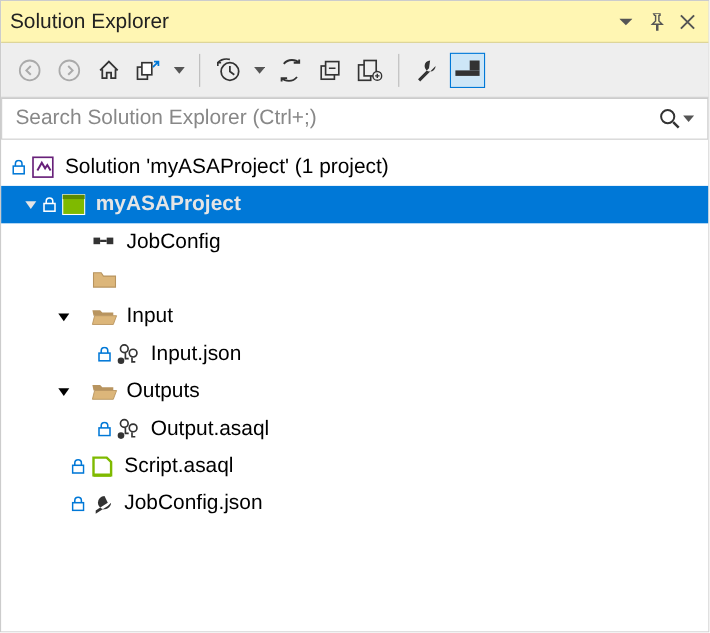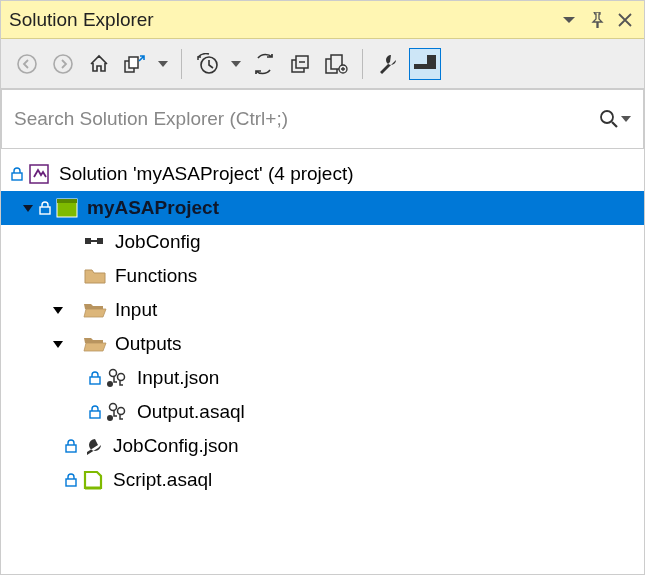--- a/index.html
+++ b/index.html
@@ -5,27 +5,27 @@
   * { box-sizing: border-box; margin: 0; padding: 0; }
   body { font-family: "Segoe UI", Arial, sans-serif; font-size: 16px; background: #fff; width: 645px; height: 575px; overflow: hidden; }
   .panel { border: 1px solid #ccc; width: 645px; height: 575px; display: flex; flex-direction: column; }
   .titlebar { background: #fff6b3; border-bottom: 1px solid #d8cf8c; display: flex; align-items: center; padding: 4px 8px; height: 38px; }
   .titlebar .title { flex: 1; font-size: 19px; color: #222; }
   .titlebar .tb-btn { width: 22px; height: 22px; display: flex; align-items: center; justify-content: center; margin-left: 6px; color: #555; cursor: pointer; }
   .toolbar { background: #eee; border-bottom: 1px solid #ccc; display: flex; align-items: center; padding: 6px 10px; height: 50px; gap: 4px; }
   .tool-btn { width: 32px; height: 32px; display: flex; align-items: center; justify-content: center; cursor: pointer; border: 1px solid transparent; }
   .tool-btn.active { border: 1px solid #0078d7; background: #cde6f7; }
   .tool-sep { width: 1px; height: 30px; background: #bbb; margin: 0 6px; }
-  .searchbar { background: #fff; border: 1px solid #ccc; margin: 0; height: 60px; display: flex; align-items: center; padding: 0 12px; }
+  .searchbar { background: #fff; border: 1px solid #ccc; margin: 0; height: 38px; display: flex; align-items: center; padding: 0 12px; }
   .searchbar input { flex: 1; border: none; outline: none; font-size: 19px; color: #666; font-family: inherit; background: transparent; }
   .searchbar input::placeholder { color: #888; }
   .search-icon { display: flex; align-items: center; gap: 2px; color: #333; }
   .tree { flex: 1; overflow: auto; padding: 8px 0; font-size: 19px; }
   .row { display: flex; align-items: center; height: 34px; padding-right: 8px; cursor: pointer; white-space: nowrap; }
-  .row.selected { background: #0078d7; color: #0f172a; }
+  .row.selected { background: #0078d7; color: #e5e5e5; }
   .row.selected .label { font-weight: bold; }
   .row .expander { width: 18px; height: 18px; display: inline-flex; align-items: center; justify-content: center; flex-shrink: 0; }
   .row .expander.exp::before { content: ''; border-left: 5px solid transparent; border-right: 5px solid transparent; border-top: 7px solid currentColor; display: block; }
   .row .lock { width: 16px; display: inline-flex; justify-content: center; align-items: center; flex-shrink: 0; }
   .row .icon { width: 24px; height: 24px; display: inline-flex; align-items: center; justify-content: center; margin: 0 6px 0 2px; flex-shrink: 0; }
   .row .label { padding-left: 2px; }
   .pad { display: inline-block; flex-shrink: 0; }
   .disabled-svg circle { stroke: #aaa; }
   .disabled-svg path, .disabled-svg polyline { stroke: #aaa; }
 </style>
@@ -153,21 +153,21 @@
             <rect x="1" y="6" width="10" height="7" fill="none" stroke="#0078d7" stroke-width="1.4"></rect>
             <path d="M3 6 v-2 a3 3 0 0 1 6 0 v2" fill="none" stroke="#0078d7" stroke-width="1.4"></path>
           </svg>
       </span>
       <span class="icon">
         <svg width="22" height="22" viewBox="0 0 22 22">
             <rect x="2" y="2" width="18" height="18" fill="#fff" stroke="#68217a" stroke-width="1.5"></rect>
             <path d="M6 14 l4 -7 l3 5 l2 -3 l3 5" fill="none" stroke="#68217a" stroke-width="1.8"></path>
           </svg>
       </span>
-      <span class="label">Solution 'myASAProject' (4 project)</span>
+      <span class="label">Solution 'myASAProject' (1 project)</span>
     </div>
 
     <div class="row selected">
       <span class="pad" style="width:18px"></span>
       <span class="expander exp"></span>
       <span class="lock">
         <svg width="12" height="14" viewBox="0 0 12 14">
             <rect x="1" y="6" width="10" height="7" fill="none" stroke="#fff" stroke-width="1.4"></rect>
             <path d="M3 6 v-2 a3 3 0 0 1 6 0 v2" fill="none" stroke="#fff" stroke-width="1.4"></path>
           </svg>
@@ -193,47 +193,33 @@
       <span class="label">JobConfig</span>
     </div>
 
     <div class="row">
       <span class="pad" style="width:80px"></span>
       <span class="icon">
         <svg width="22" height="18" viewBox="0 0 22 18">
             <path d="M1 3 h7 l2 3 h11 v10 h-20 z" fill="#dcb67a" stroke="#b8945f" stroke-width="1"></path>
           </svg>
       </span>
-      <span class="label">Functions</span>
     </div>
 
     <div class="row">
       <span class="pad" style="width:48px"></span>
       <span class="expander exp"></span>
       <span class="pad" style="width:14px"></span>
       <span class="icon">
         <svg width="24" height="18" viewBox="0 0 24 18">
             <path d="M1 3 h7 l2 2 h10 v3 h-18 z" fill="#b8945f"></path>
             <path d="M3 8 h20 l-3 8 h-19 z" fill="#dcb67a" stroke="#b8945f" stroke-width="0.8"></path>
           </svg>
       </span>
       <span class="label">Input</span>
-    </div>
-
-    <div class="row">
-      <span class="pad" style="width:48px"></span>
-      <span class="expander exp"></span>
-      <span class="pad" style="width:14px"></span>
-      <span class="icon">
-        <svg width="24" height="18" viewBox="0 0 24 18">
-            <path d="M1 3 h7 l2 2 h10 v3 h-18 z" fill="#b8945f"></path>
-            <path d="M3 8 h20 l-3 8 h-19 z" fill="#dcb67a" stroke="#b8945f" stroke-width="0.8"></path>
-          </svg>
-      </span>
-      <span class="label">Outputs</span>
     </div>
 
     <div class="row">
       <span class="pad" style="width:86px"></span>
       <span class="lock">
         <svg width="12" height="14" viewBox="0 0 12 14">
             <rect x="1" y="6" width="10" height="7" fill="none" stroke="#0078d7" stroke-width="1.4"></rect>
             <path d="M3 6 v-2 a3 3 0 0 1 6 0 v2" fill="none" stroke="#0078d7" stroke-width="1.4"></path>
           </svg>
       </span>
@@ -242,20 +228,33 @@
             <circle cx="7" cy="5" r="3.5" fill="none" stroke="#333" stroke-width="1.5"></circle>
             <circle cx="15" cy="9" r="3.5" fill="none" stroke="#333" stroke-width="1.5"></circle>
             <path d="M8 9 v5 h3 M14 13 v4 h3" fill="none" stroke="#333" stroke-width="1.5"></path>
             <circle cx="4" cy="16" r="3" fill="#333"></circle>
           </svg>
       </span>
       <span class="label">Input.json</span>
     </div>
 
     <div class="row">
+      <span class="pad" style="width:48px"></span>
+      <span class="expander exp"></span>
+      <span class="pad" style="width:14px"></span>
+      <span class="icon">
+        <svg width="24" height="18" viewBox="0 0 24 18">
+            <path d="M1 3 h7 l2 2 h10 v3 h-18 z" fill="#b8945f"></path>
+            <path d="M3 8 h20 l-3 8 h-19 z" fill="#dcb67a" stroke="#b8945f" stroke-width="0.8"></path>
+          </svg>
+      </span>
+      <span class="label">Outputs</span>
+    </div>
+
+    <div class="row">
       <span class="pad" style="width:86px"></span>
       <span class="lock">
         <svg width="12" height="14" viewBox="0 0 12 14">
             <rect x="1" y="6" width="10" height="7" fill="none" stroke="#0078d7" stroke-width="1.4"></rect>
             <path d="M3 6 v-2 a3 3 0 0 1 6 0 v2" fill="none" stroke="#0078d7" stroke-width="1.4"></path>
           </svg>
       </span>
       <span class="icon">
         <svg width="22" height="20" viewBox="0 0 22 20">
             <circle cx="7" cy="5" r="3.5" fill="none" stroke="#333" stroke-width="1.5"></circle>
@@ -269,38 +268,38 @@
 
     <div class="row">
       <span class="pad" style="width:62px"></span>
       <span class="lock">
         <svg width="12" height="14" viewBox="0 0 12 14">
             <rect x="1" y="6" width="10" height="7" fill="none" stroke="#0078d7" stroke-width="1.4"></rect>
             <path d="M3 6 v-2 a3 3 0 0 1 6 0 v2" fill="none" stroke="#0078d7" stroke-width="1.4"></path>
           </svg>
       </span>
       <span class="icon">
-        <svg width="20" height="20" viewBox="0 0 20 20">
-            <path d="M12 3 a6 6 0 1 0 6 6 l-3 3 l-11 7 l0 -3 l11 -7 z" fill="#333"></path>
-          </svg>
-      </span>
-      <span class="label">JobConfig.json</span>
-    </div>
-
-    <div class="row">
-      <span class="pad" style="width:62px"></span>
-      <span class="lock">
-        <svg width="12" height="14" viewBox="0 0 12 14">
-            <rect x="1" y="6" width="10" height="7" fill="none" stroke="#0078d7" stroke-width="1.4"></rect>
-            <path d="M3 6 v-2 a3 3 0 0 1 6 0 v2" fill="none" stroke="#0078d7" stroke-width="1.4"></path>
-          </svg>
-      </span>
-      <span class="icon">
         <svg width="22" height="22" viewBox="0 0 22 22">
             <path d="M3 3 h12 l4 4 v12 h-16 z" fill="#fff" stroke="#7fba00" stroke-width="2.2"></path>
             <path d="M3 19 h16" stroke="#7fba00" stroke-width="3"></path>
           </svg>
       </span>
       <span class="label">Script.asaql</span>
     </div>
 
+    <div class="row">
+      <span class="pad" style="width:62px"></span>
+      <span class="lock">
+        <svg width="12" height="14" viewBox="0 0 12 14">
+            <rect x="1" y="6" width="10" height="7" fill="none" stroke="#0078d7" stroke-width="1.4"></rect>
+            <path d="M3 6 v-2 a3 3 0 0 1 6 0 v2" fill="none" stroke="#0078d7" stroke-width="1.4"></path>
+          </svg>
+      </span>
+      <span class="icon">
+        <svg width="20" height="20" viewBox="0 0 20 20">
+            <path d="M12 3 a6 6 0 1 0 6 6 l-3 3 l-11 7 l0 -3 l11 -7 z" fill="#333"></path>
+          </svg>
+      </span>
+      <span class="label">JobConfig.json</span>
+    </div>
+
   </div>
 </div>
 
 </body></html>

